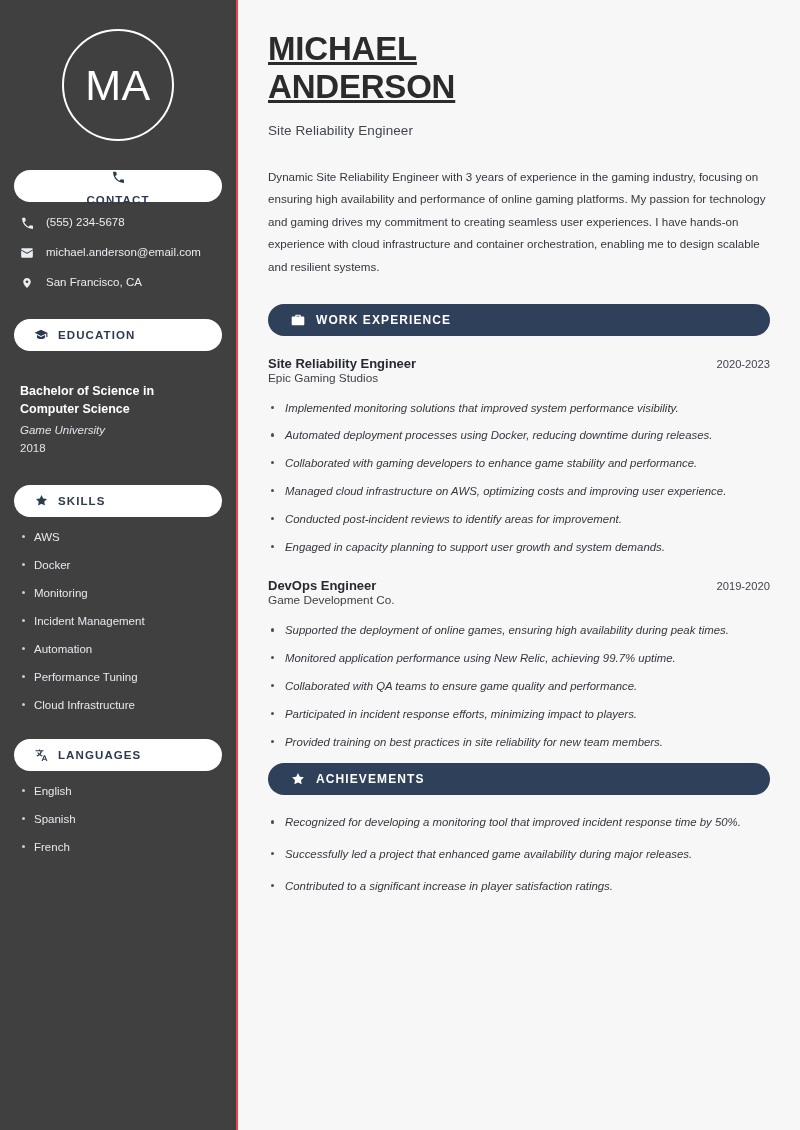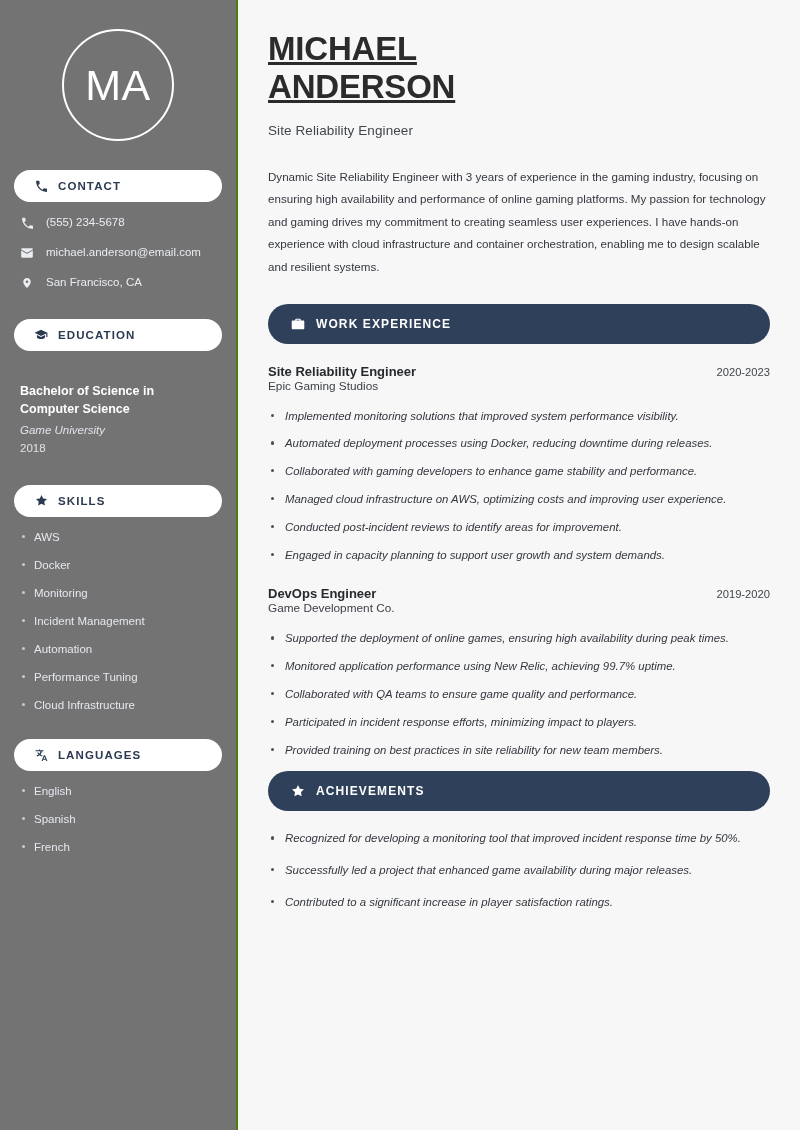--- a/index.html
+++ b/index.html
@@ -19,25 +19,25 @@
     height: 1130px;
     display: flex;
     background: #f7f7f8;
     overflow: hidden;
   }
 
   
   .sidebar {
     width: 238px;
     min-width: 238px;
-    background: #737373;
+    background: #404040;
     color: #ffffff;
     box-sizing: border-box;
     padding: 0 14px;
-    border-right: 2px solid #4d7c0f;
+    border-right: 2px solid #ef4444;
     position: relative;
   }
 
   .avatar-wrap {
     display: flex;
     justify-content: center;
     margin-top: 29px;
   }
   .avatar {
     width: 112px;
@@ -75,21 +75,21 @@
   .pill .pill-icon {
     display: flex;
     align-items: center;
     justify-content: center;
     width: 14px;
     height: 14px;
     flex: none;
   }
   .pill .pill-icon svg { display: block; }
 
-  .pill-contact { margin-top: 29px; }
+  .pill-contact { margin-top: 29px; flex-direction: column; }
   .pill-education { margin-top: 29px; }
   .pill-skills { margin-top: 27px; align-items: center; }
   .pill-languages { margin-top: 27px; }
 
   .contact-list {
     margin-top: 14px;
     padding: 0 6px;
   }
   .contact-row {
     display: flex;
@@ -184,21 +184,21 @@
     font-size: 11.6px;
     line-height: 1.95;
     color: #33373d;
   }
 
   .bar {
     margin-top: 25px;
     background: #2e405a;
     color: #ffffff;
     border-radius: 40px;
-    height: 40px;
+    height: 32px;
     display: flex;
     align-items: center;
     padding: 0 22px;
     box-sizing: border-box;
     gap: 11px;
     font-size: 12px;
     font-weight: 700;
     letter-spacing: 1.1px;
   }
   .bar .bar-icon {

